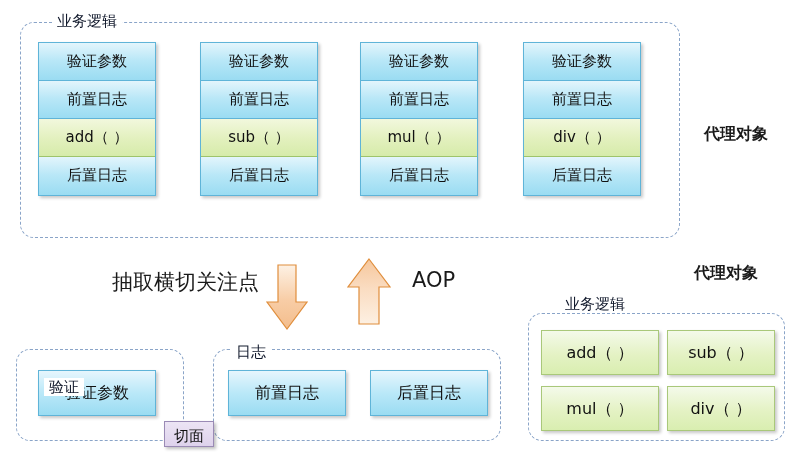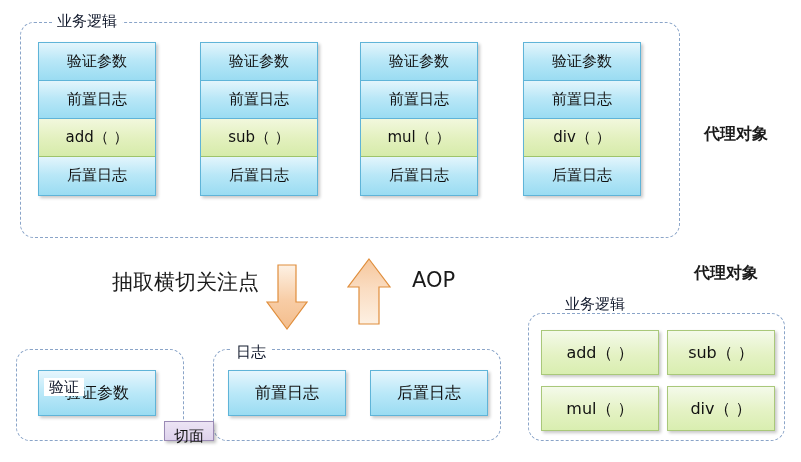--- a/index.html
+++ b/index.html
@@ -182,21 +182,21 @@
 
   <div class="group-box" style="left:16px; top:349px; width:168px; height:92px;"></div>
   <div class="group-title" style="left:44px; top:331px;margin-top:47px;">验证</div>
   <div class="box-blue" style="left:38px; top:370px; width:118px; height:46px; line-height:44px;">验证参数</div>
 
   <div class="group-box" style="left:213px; top:349px; width:288px; height:92px;"></div>
   <div class="group-title" style="left:231px; top:343px;">日志</div>
   <div class="box-blue" style="left:228px; top:370px; width:118px; height:46px; line-height:44px;">前置日志</div>
   <div class="box-blue" style="left:370px; top:370px; width:118px; height:46px; line-height:44px;">后置日志</div>
 
-  <div class="box-purple" style="left:164px; top:421px; width:50px; height:20px; line-height:28px; z-index:5;">切面</div>
+  <div class="box-purple" style="left:164px; top:421px; width:50px; height:26px; line-height:28px; z-index:5;">切面</div>
 
   <div class="outer-label" style="left:694px; top:263px;">代理对象</div>
 
   <div class="group-box" style="left:528px; top:313px; width:257px; height:128px;"></div>
   <div class="group-title" style="left:560px; top:295px;">业务逻辑</div>
 
   <div class="box-green" style="left:541px; top:330px; width:118px; height:45px; line-height:43px;">add（ ）</div>
   <div class="box-green" style="left:667px; top:330px; width:108px; height:45px; line-height:43px;">sub（ ）</div>
   <div class="box-green" style="left:541px; top:386px; width:118px; height:45px; line-height:43px;">mul（ ）</div>
   <div class="box-green" style="left:667px; top:386px; width:108px; height:45px; line-height:43px;">div（ ）</div>

